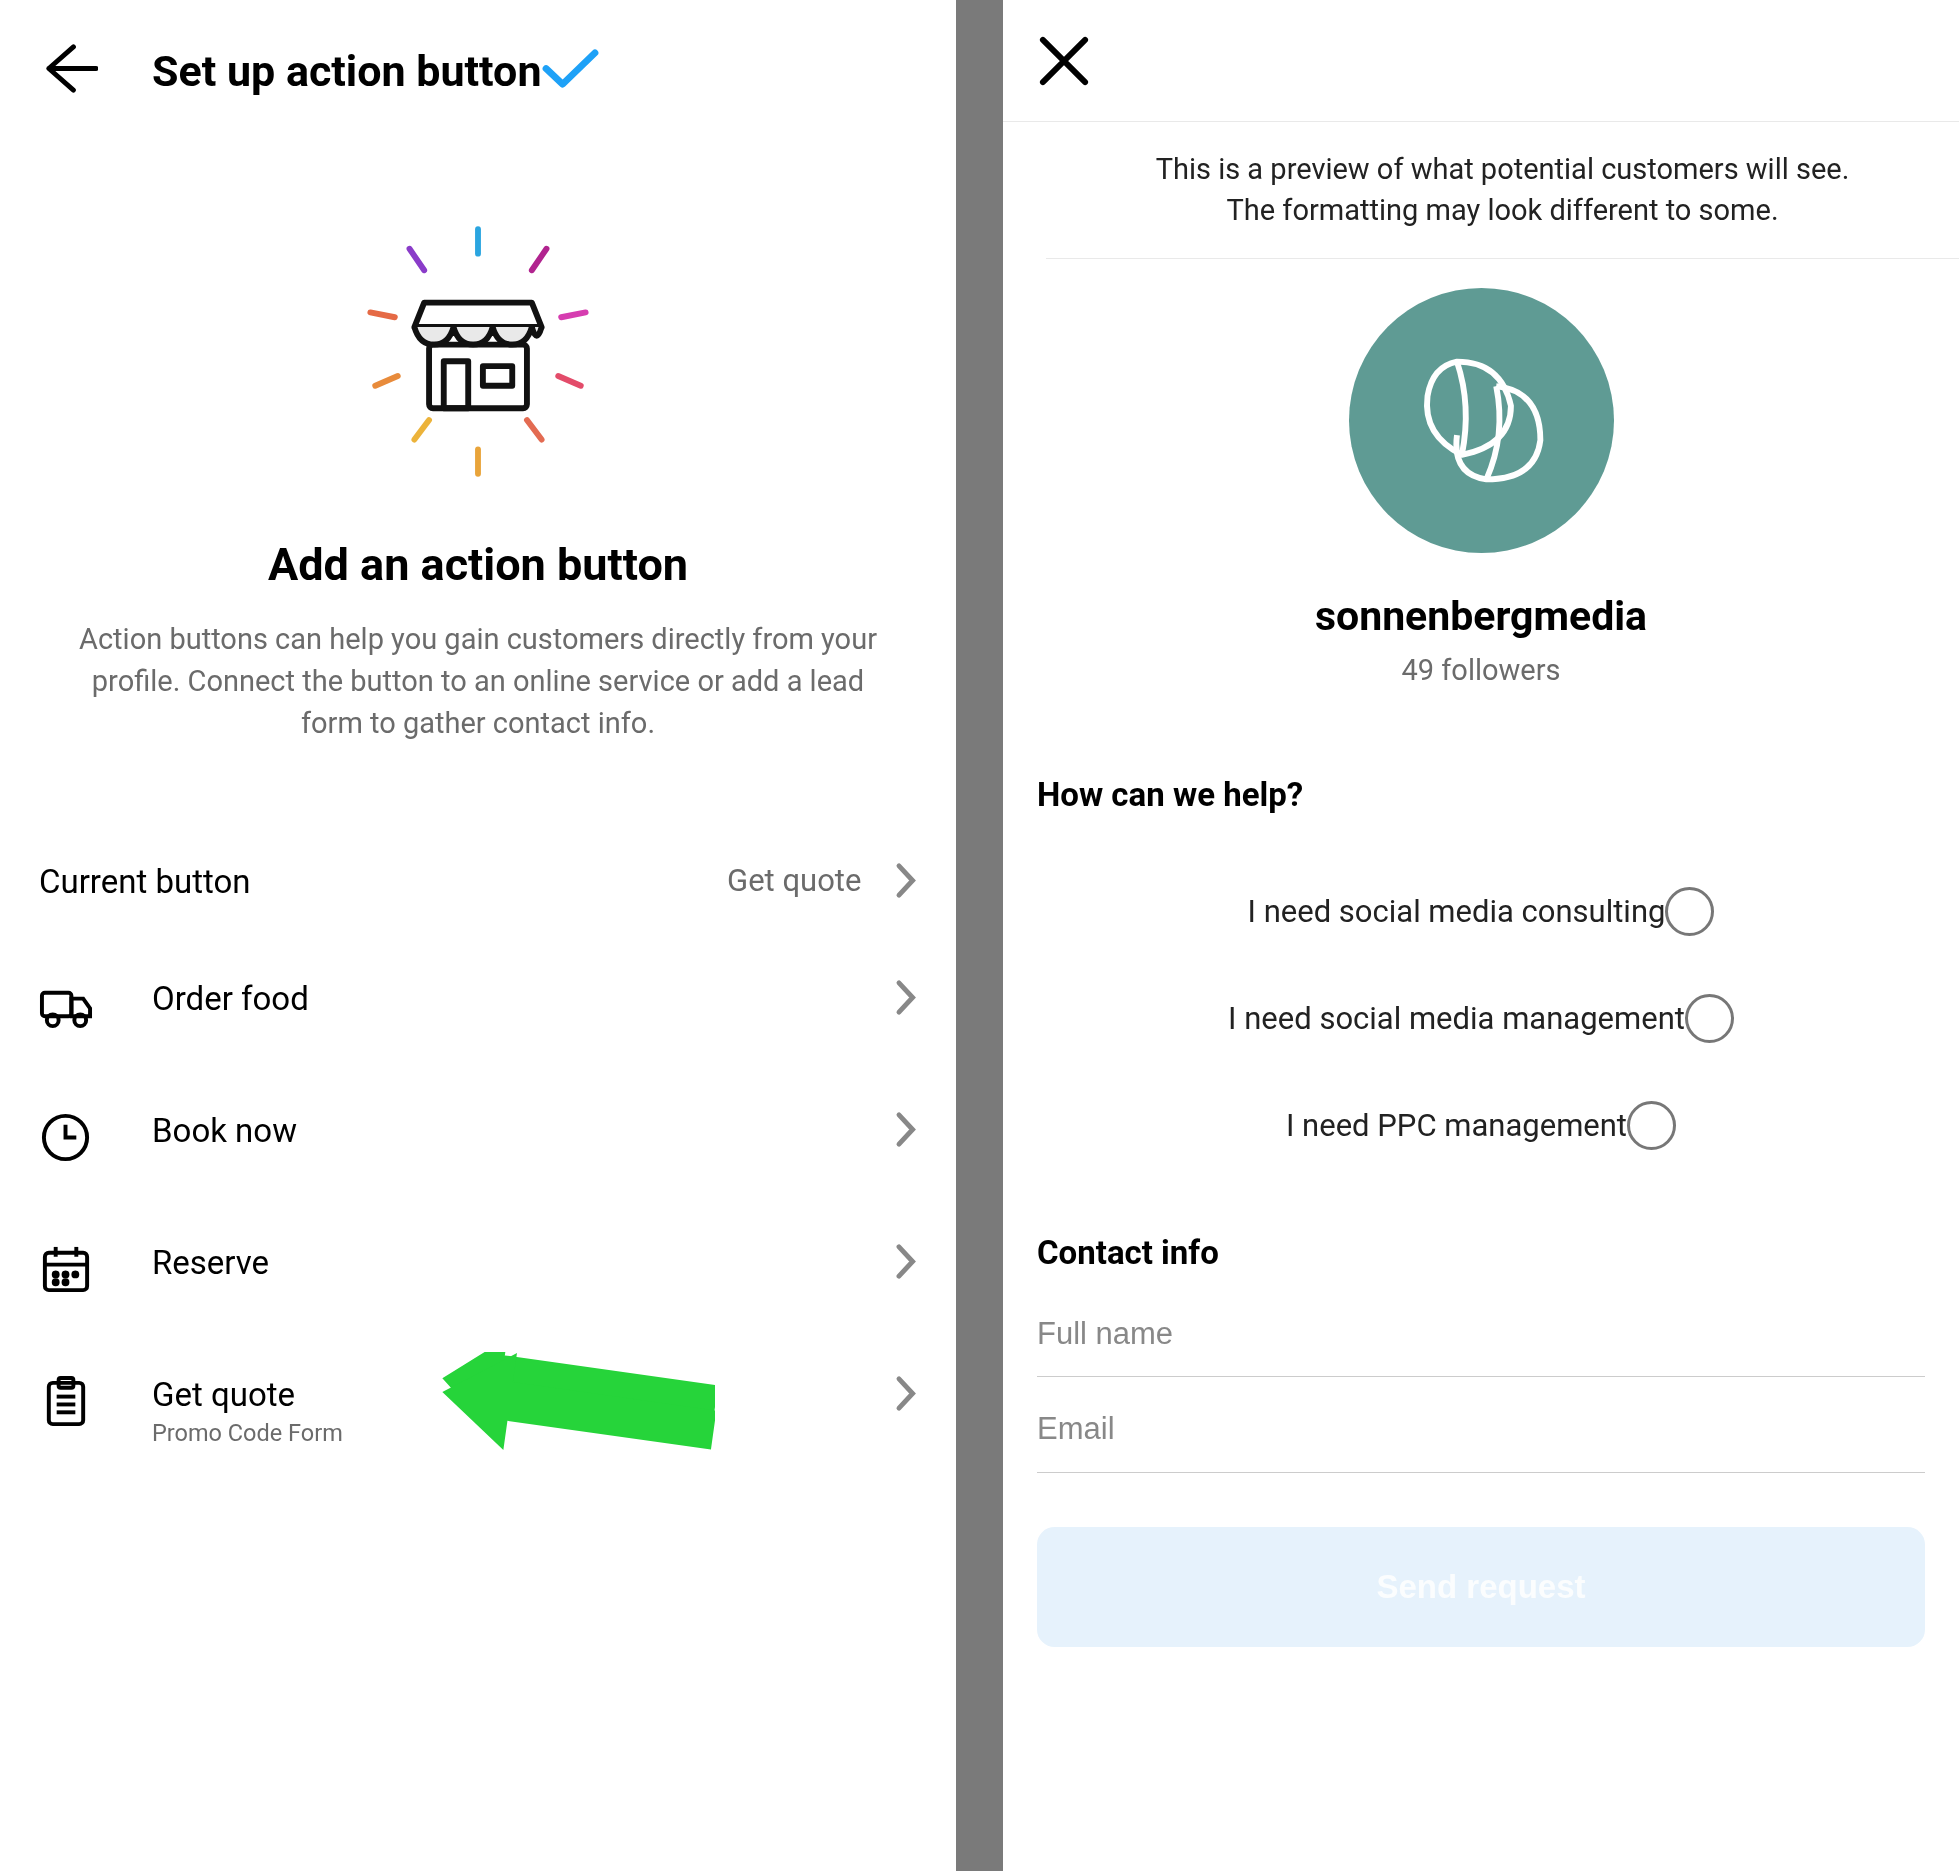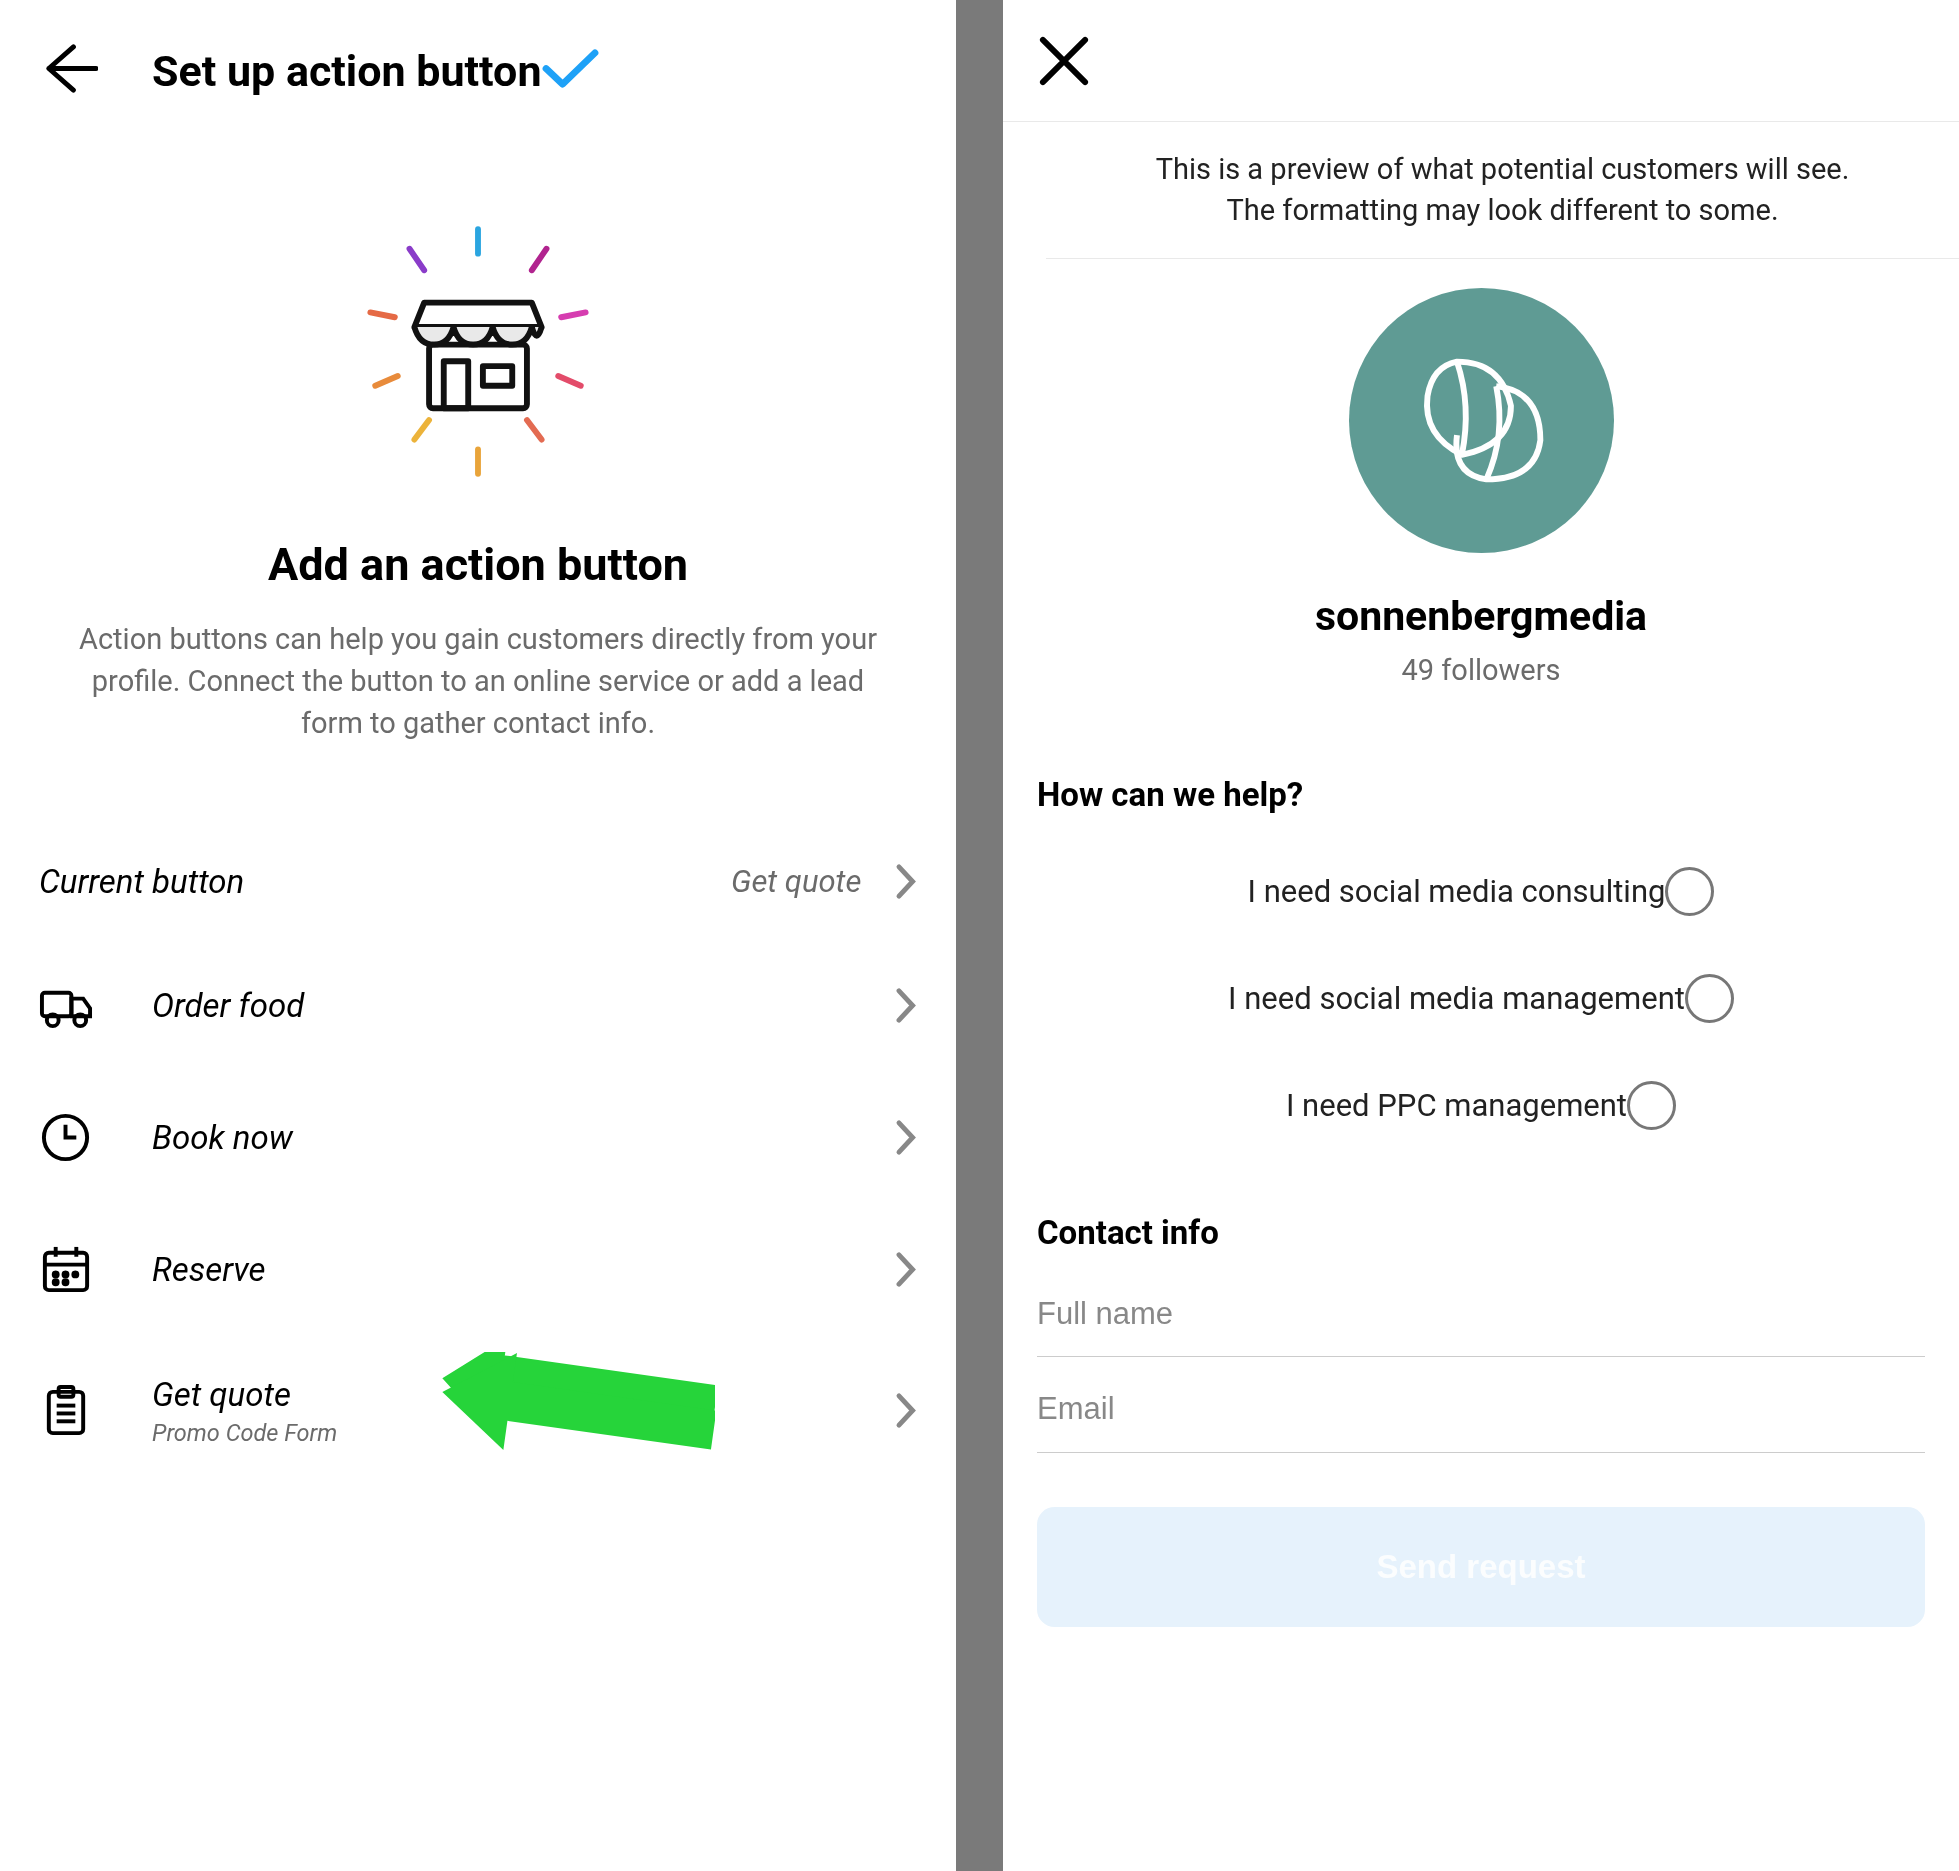--- a/index.html
+++ b/index.html
@@ -47,26 +47,24 @@
   }
   .hero p {
     font-size: 29px;
     line-height: 1.45;
     color: #6b6b6b;
   }
 
   .list-section { padding: 78px 39px 0 39px; }
   .row {
     display: flex;
-    align-items: center;
     padding: 39px 0;
     font-size: 33px;
     color: #000;
     position: relative;
-    font-style: italic;
   }
   .row .value { margin-left: auto; color: #6b6b6b; font-size: 31px; margin-right: 34px; }
   .row .chev { width: 21.6px; height: 37px; }
   .row .row-icon { width: 54px; height: 54px; margin-right: 59px; flex-shrink:0; }
   .row .row-text { display:flex; flex-direction:column; }
   .row .sub { font-size: 23.5px; color:#6b6b6b; margin-top:5px; }
 
   .arrow-annot {
     position: absolute;
     left: 402px;
@@ -99,21 +97,21 @@
     width: 265px; height: 265px; border-radius:50%;
     background:#5f9b94;
     margin: 0 auto 39px auto;
     display:flex; align-items:center; justify-content:center;
   }
   .avatar svg { width: 157px; height: 157px; }
   .username { font-size: 41px; font-weight:700; color:#000; margin-bottom:9.8px;}
   .followers { font-size: 29px; color:#6b6b6b;margin-top:13px; }
 
   .form-section { padding: 34px 34px 0 34px; }
-  .form-heading { font-size: 33px; font-weight:700; margin-bottom: 24px; color:#000;}
+  .form-heading { font-size: 33px; font-weight:700; margin-bottom: 44px; color:#000;}
   .opt {
     display:flex; align-items:center; justify-content:center;
     font-size: 31px; color:#222; padding: 29px 0;
   }
   .radio {
     width: 49px; height:49px; border-radius:50%;
     border: 3.9px solid #777; flex-shrink:0;
   }
   .contact-heading { font-size: 33px; font-weight:700; margin: 54px 0 9.8px 0; color:#000;}
   .field {

